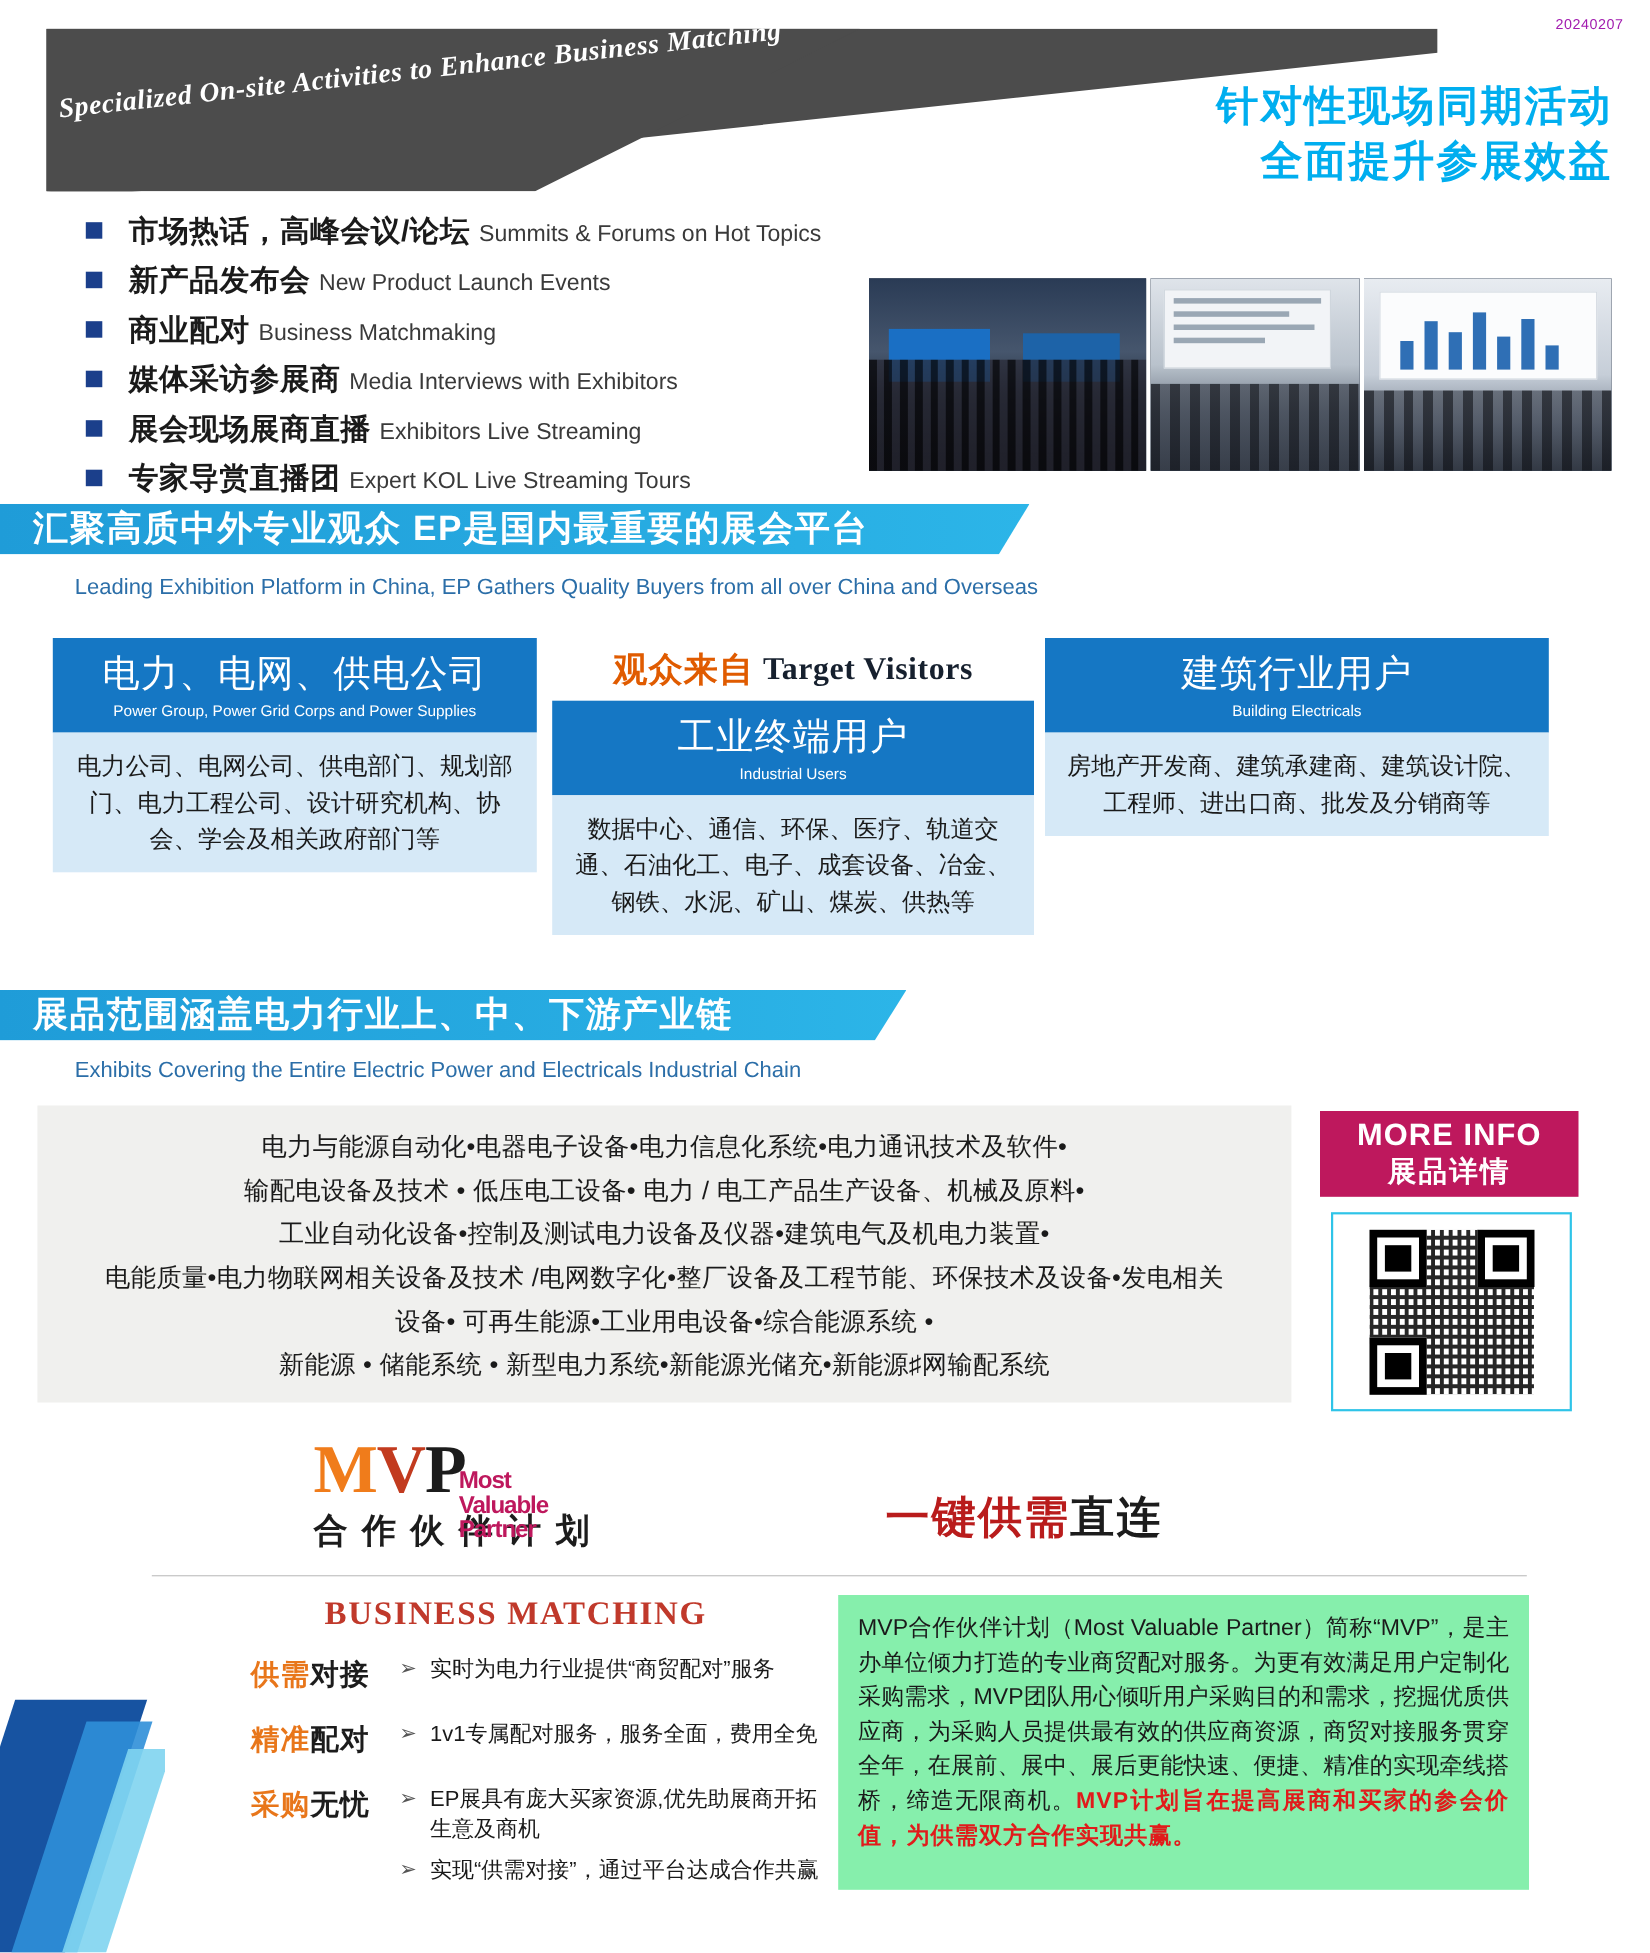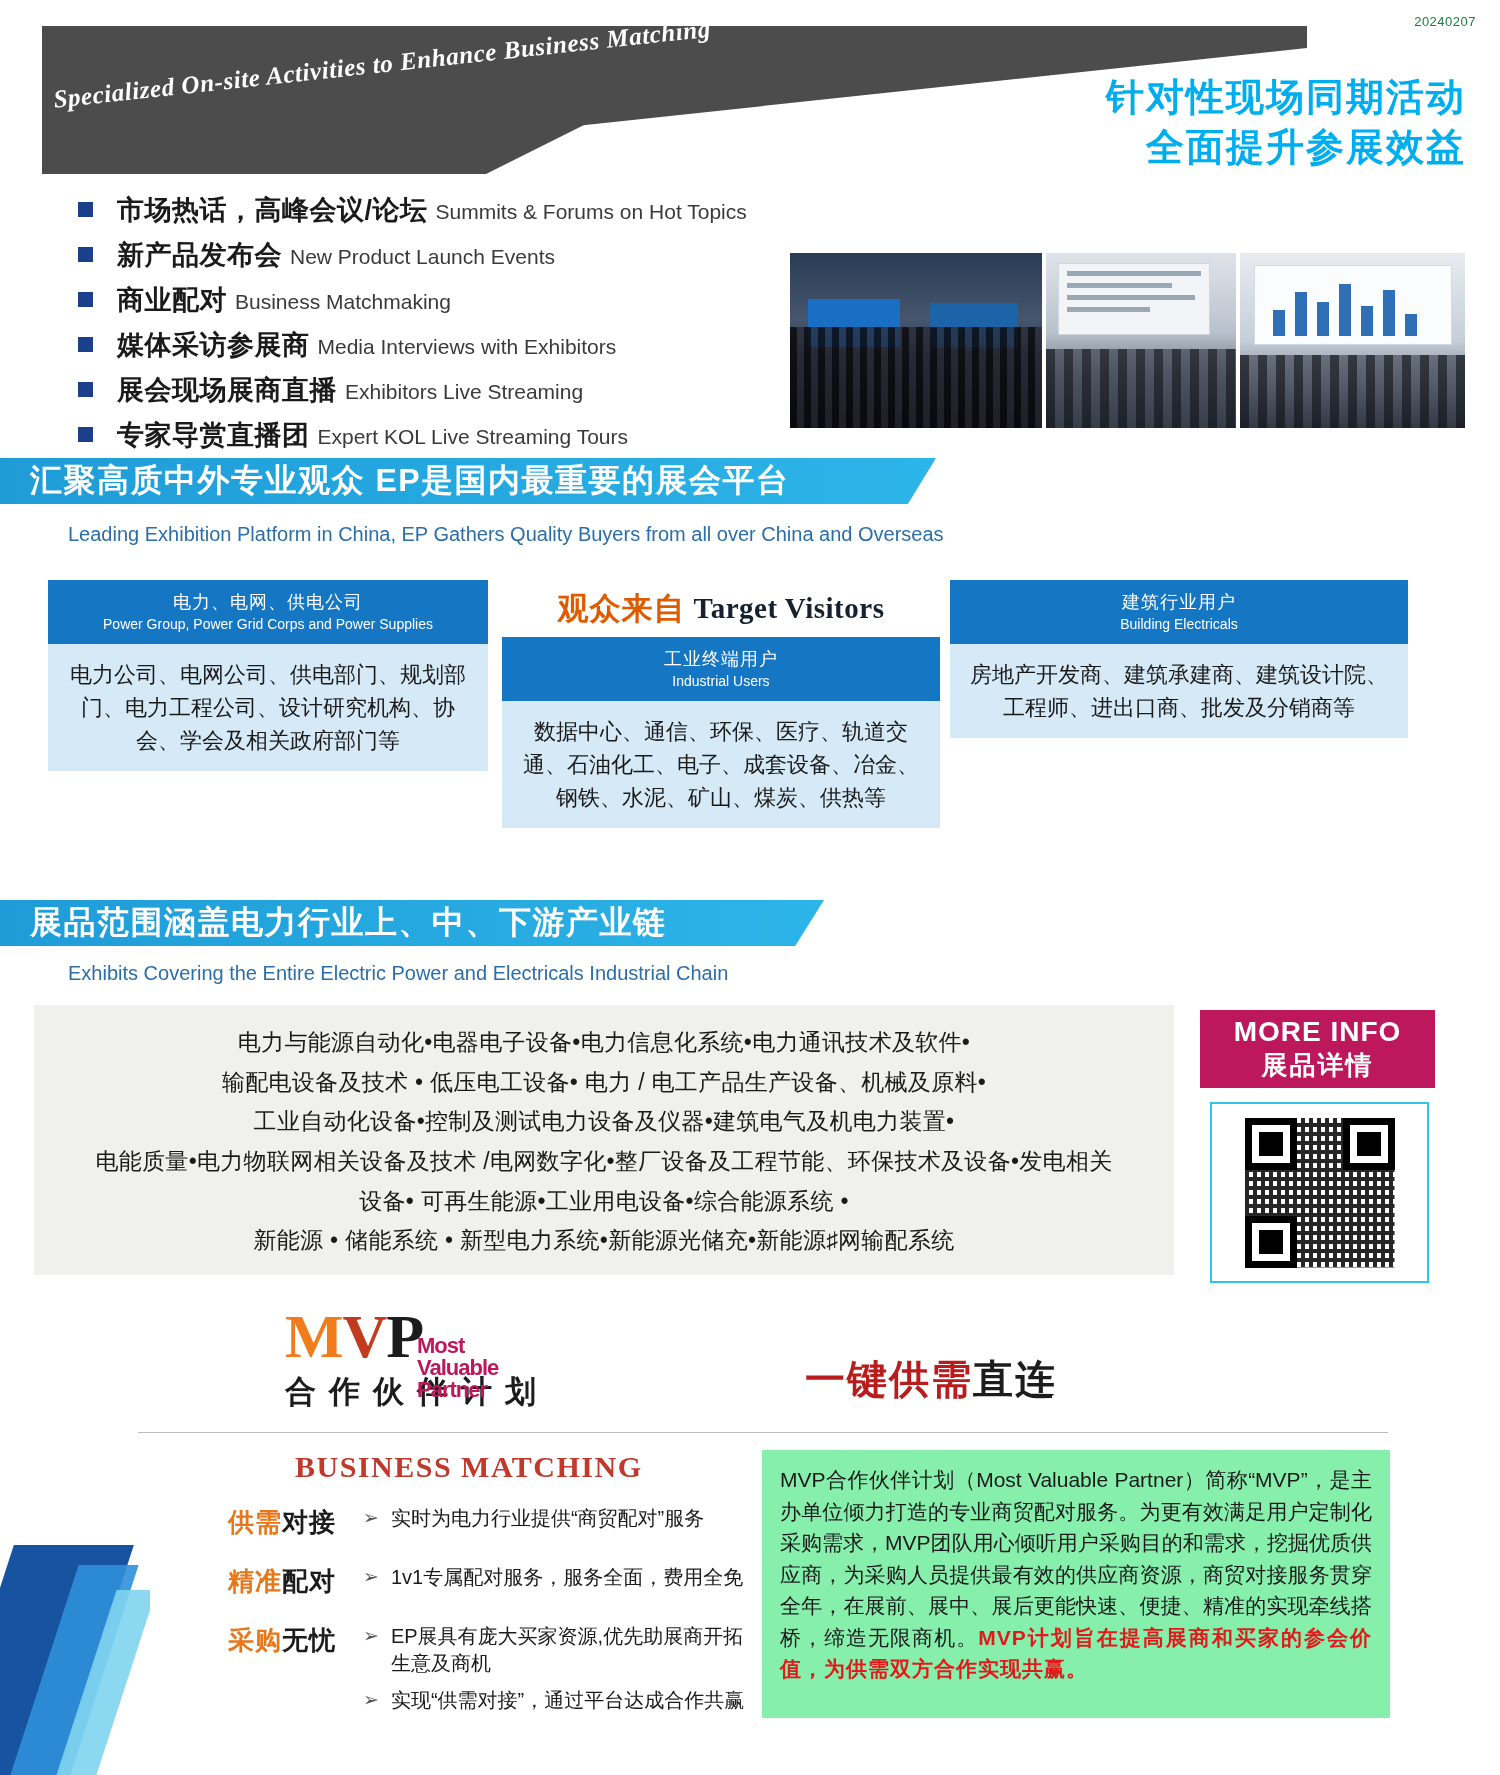--- a/index.html
+++ b/index.html
@@ -7,21 +7,21 @@
     width:1500px;height:1775px;position:relative;overflow:hidden;
     background:#ffffff;
     font-family:"Liberation Sans","DejaVu Sans",sans-serif;
     color:#231f20;
   }
   .page{position:absolute;inset:0;}
 
   
   .doc-date{
     position:absolute;top:14px;right:24px;
-    font-size:13px;color:#15803d;letter-spacing:.5px;
+    font-size:13px;color:#a21caf;letter-spacing:.5px;
   }
 
   
   .banner-wrap{position:absolute;left:0;top:26px;width:1360px;height:150px;}
   .banner-shape{
     position:absolute;left:42px;top:0;width:1265px;height:148px;
     background:#4c4c4c;
     clip-path:polygon(0 0,100% 0,100% 22px,3.3% 103%,0 100%);
   }
   .banner-shape2{
@@ -120,21 +120,21 @@
   }
   .sub1{top:523px;}
   .sub2{top:962px;}
 
   
   .vis{position:absolute;left:0;top:580px;width:1500px;height:300px;}
   .vcol{position:absolute;}
   .vhead{
     background:#1577c4;color:#fff;text-align:center;padding:10px 6px 12px;
   }
-  .vhead .cn{font-size:18px;font-weight:500;letter-spacing:1px;}
+  .vhead .cn{font-size:34px;font-weight:500;letter-spacing:1px;}
   .vhead .en{font-size:14px;margin-top:2px;}
   .vbody{
     background:#d6e9f7;color:#1a1a1a;font-size:22px;line-height:1.5;
     padding:14px 16px;text-align:center;
   }
   .col-left{left:48px;top:0;width:440px;}
   .col-mid{left:502px;top:0;width:438px;}
   .col-right{left:950px;top:0;width:458px;}
   .mid-title{
     height:57px;display:flex;align-items:center;justify-content:center;gap:8px;

